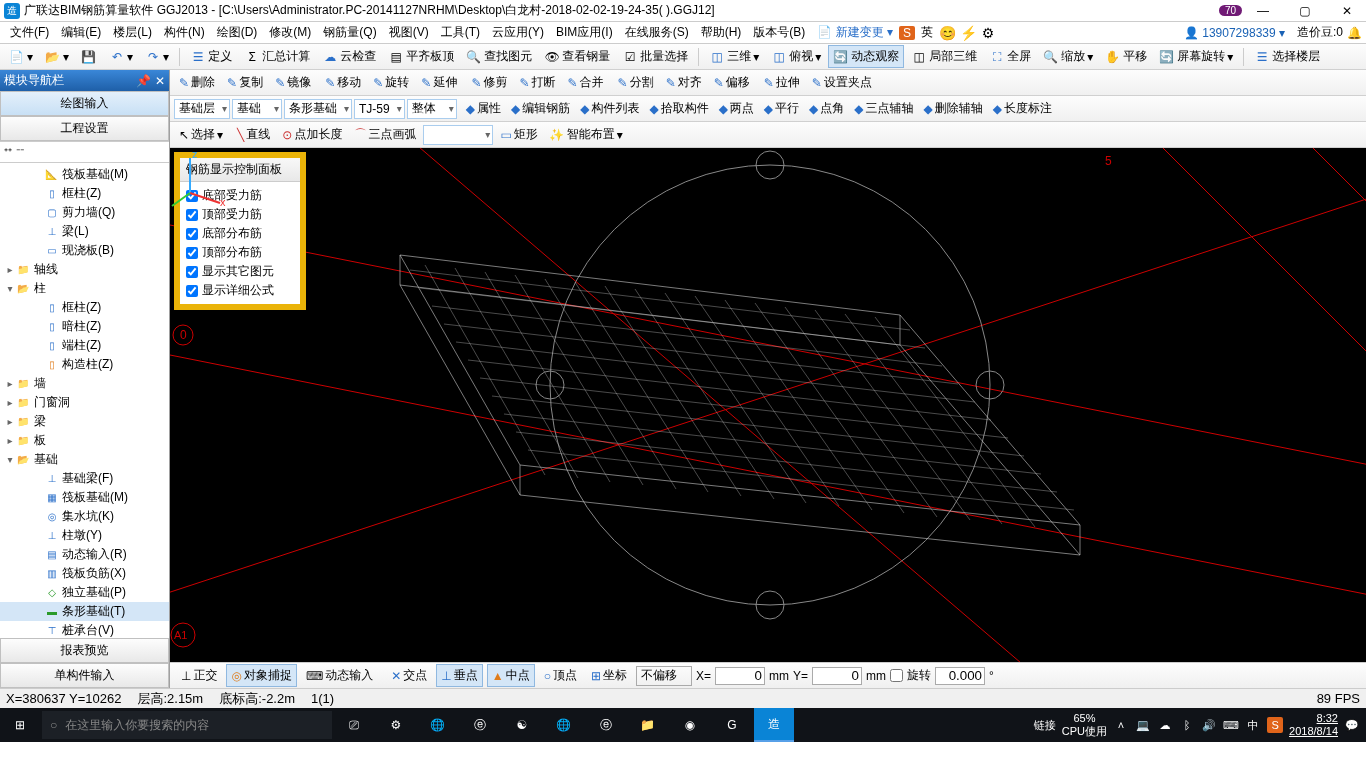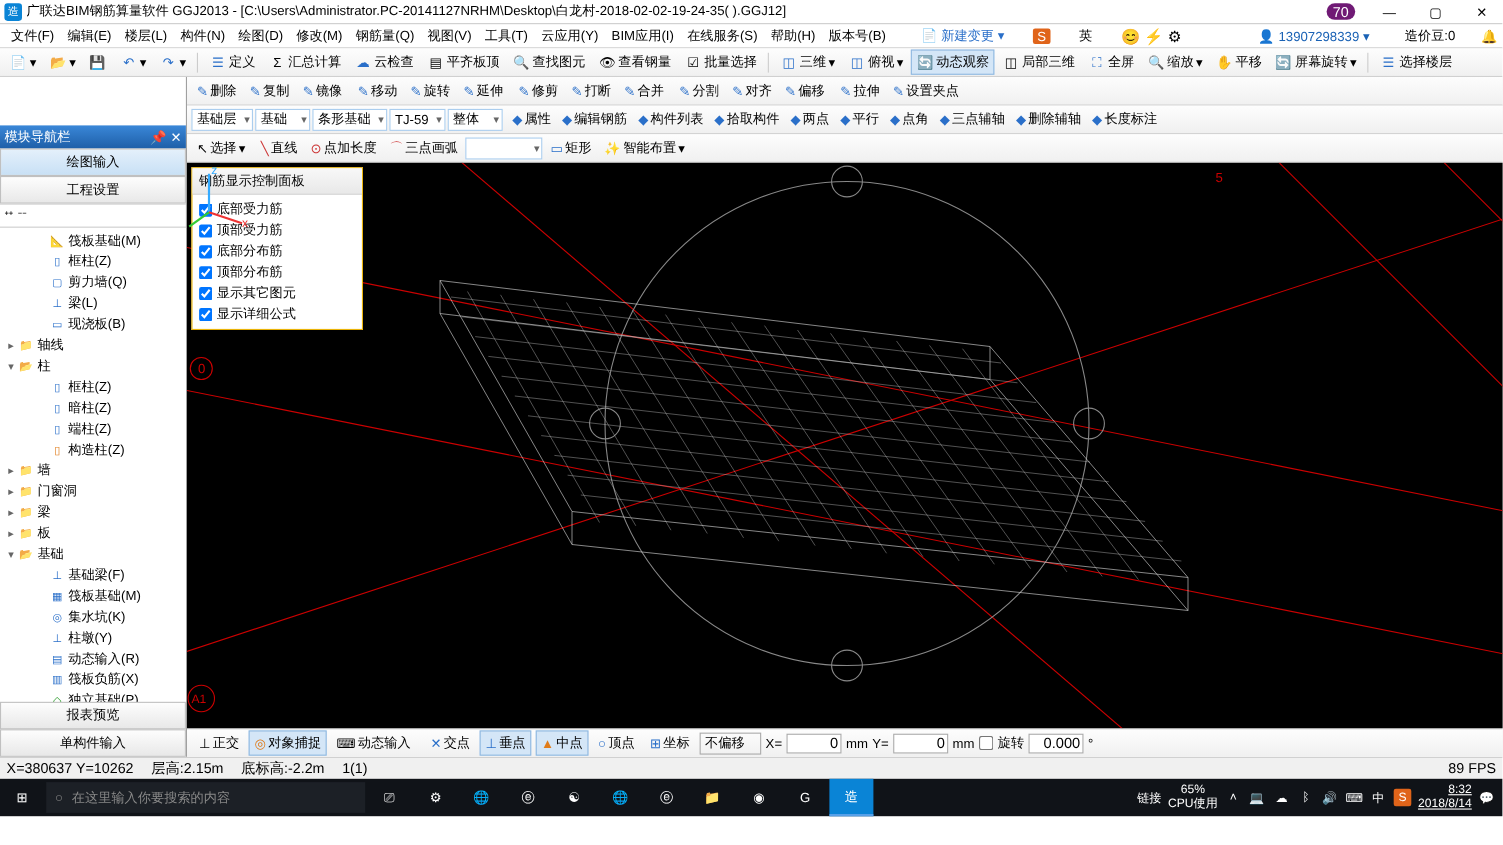--- a/index.html
+++ b/index.html
@@ -1,40 +1,40 @@
 <!DOCTYPE html>
 <html><head>
 <meta charset="utf-8">
 <style>
 * { margin: 0; padding: 0; box-sizing: border-box; font-family: "Microsoft YaHei", Arial, sans-serif; }
 body { width: 1366px; height: 768px; overflow: hidden; background: #fff; font-size: 12px; }
 
 .titlebar { height: 22px; background: #fff; display: flex; align-items: center; padding: 0 4px; border-bottom: 1px solid #ccc; }
 .titlebar .icon-app { width: 16px; height: 16px; background: #0a84d6; border-radius: 3px; margin-right: 4px; display: flex; align-items: center; justify-content: center; color: #fff; font-size: 10px; }
 .titlebar .title { flex: 1; white-space: nowrap; overflow: hidden; }
-.titlebar .badge { background: #701a75; color: #fff; border-radius: 8px; padding: 0 6px; margin: 0 16px; font-size: 13px; }
+.titlebar .badge { background: #701a75; color: #fff; border-radius: 8px; padding: 0 6px; margin: 0 6px; font-size: 10px; }
 .titlebar .win-btns { display: flex; gap: 12px; }
 .titlebar .win-btn { width: 30px; text-align: center; cursor: pointer; }
 
-.menubar { height: 22px; display: flex; align-items: center; padding: 0 4px; border-bottom: 1px solid #ccc; gap: 20px; }
+.menubar { height: 22px; display: flex; align-items: center; padding: 0 4px; border-bottom: 1px solid #ccc; }
 .menubar .menu-item { padding: 0 6px; cursor: pointer; white-space: nowrap; }
 .menubar .spacer { flex: 1; }
 .menubar .user { color: #1a62b5; padding: 0 8px; }
 .menubar .coin { padding: 0 4px; }
 
 .toolbar { height: 26px; display: flex; align-items: center; padding: 0 4px; border-bottom: 1px solid #d0d0d0; background: linear-gradient(#fdfdfd,#f0f0f0); gap: 2px; }
 .toolbar .tb-btn { display: flex; align-items: center; padding: 2px 4px; cursor: pointer; border: 1px solid transparent; white-space: nowrap; gap: 2px; }
 .toolbar .tb-btn.active { border-color: #8fb8e0; background: #d4e6f7; }
 .toolbar .sep { width: 1px; height: 18px; background: #ccc; margin: 0 3px; }
 .toolbar .ico { width: 16px; height: 16px; display: inline-flex; align-items: center; justify-content: center; font-size: 12px; }
 
 .main { display: flex; height: 618px; }
 
 .left-panel { width: 170px; display: flex; flex-direction: column; border-right: 1px solid #a0a0a0; }
-.panel-header { background: linear-gradient(#3a87d8,#1e5fa8); color: #fff; font-size: 12px; padding: 2px 4px; display: flex; align-items: center; margin-top: 44px; }
+.panel-header { background: linear-gradient(#3a87d8,#1e5fa8); color: #fff; font-size: 12px; padding: 2px 4px; display: flex; align-items: center; }
 .panel-header .pin { margin-left: auto; }
 .panel-btn { background: linear-gradient(#fdfdfd,#e8e8e8); border: 1px solid #c0c0c0; padding: 3px 0; text-align: center; cursor: pointer; }
 .panel-btn.active { background: linear-gradient(#e4f0fb,#c8e0f5); }
 .mini-tb { height: 22px; border-top: 1px solid #ccc; border-bottom: 1px solid #ccc; display: flex; align-items: center; padding: 0 4px; gap: 4px; }
 
 .tree { flex: 1; overflow: auto; background: #fff; padding: 2px 0; }
 .tree-item { display: flex; align-items: center; padding: 1px 2px; cursor: pointer; white-space: nowrap; }
 .tree-item.selected { background: #d4e6f7; color: #000; }
 .tree-item .exp { width: 12px; text-align: center; color: #666; font-size: 10px; }
 .tree-item .tico { width: 16px; height: 14px; margin-right: 2px; display: inline-flex; align-items: center; justify-content: center; font-size: 10px; }
@@ -43,21 +43,21 @@
 .center { flex: 1; display: flex; flex-direction: column; background: #f0f0f0; }
 .ribbon { display: flex; flex-direction: column; }
 .ribbon .row { height: 26px; display: flex; align-items: center; padding: 0 4px; border-bottom: 1px solid #d0d0d0; background: linear-gradient(#fdfdfd,#f0f0f0); gap: 2px; flex-wrap: nowrap; overflow: hidden; }
 .ribbon .rb-btn { display: flex; align-items: center; padding: 2px 4px; cursor: pointer; border: 1px solid transparent; white-space: nowrap; gap: 2px; }
 .ribbon .combo { height: 20px; border: 1px solid #aacdee; background: #fff; padding: 0 14px 0 4px; position: relative; min-width: 50px; cursor: pointer; display: flex; align-items: center; }
 .ribbon .combo::after { content: "▾"; position: absolute; right: 2px; color: #666; font-size: 10px; }
 
 .viewport { flex: 1; background: #000; position: relative; overflow: hidden; }
 .viewport svg { position: absolute; inset: 0; }
 
-.float-panel { position: absolute; left: 4px; top: 4px; width: 156px; background: #fff; border: 1px solid #eab308; }
+.float-panel { position: absolute; left: 4px; top: 4px; width: 132px; background: #fff; border: 6px solid #eab308; }
 .float-panel .fp-title { background: linear-gradient(#f8f8f8,#e8e8e8); padding: 3px 6px; border-bottom: 1px solid #ccc; }
 .float-panel .fp-body { padding: 4px 6px; }
 .float-panel label { display: flex; align-items: center; gap: 4px; padding: 1px 0; cursor: pointer; }
 .float-panel input[type=checkbox] { width: 12px; height: 12px; }
 
 .axis-gizmo { position: absolute; left: 40px; bottom: 40px; }
 
 .status-snap { height: 26px; display: flex; align-items: center; padding: 0 6px; border-top: 1px solid #ccc; background: linear-gradient(#fdfdfd,#f0f0f0); gap: 4px; }
 .status-snap .sb-btn { display: flex; align-items: center; padding: 2px 4px; cursor: pointer; border: 1px solid transparent; gap: 2px; }
 .status-snap .sb-btn.active { border-color: #8fb8e0; background: #d4e6f7; }

